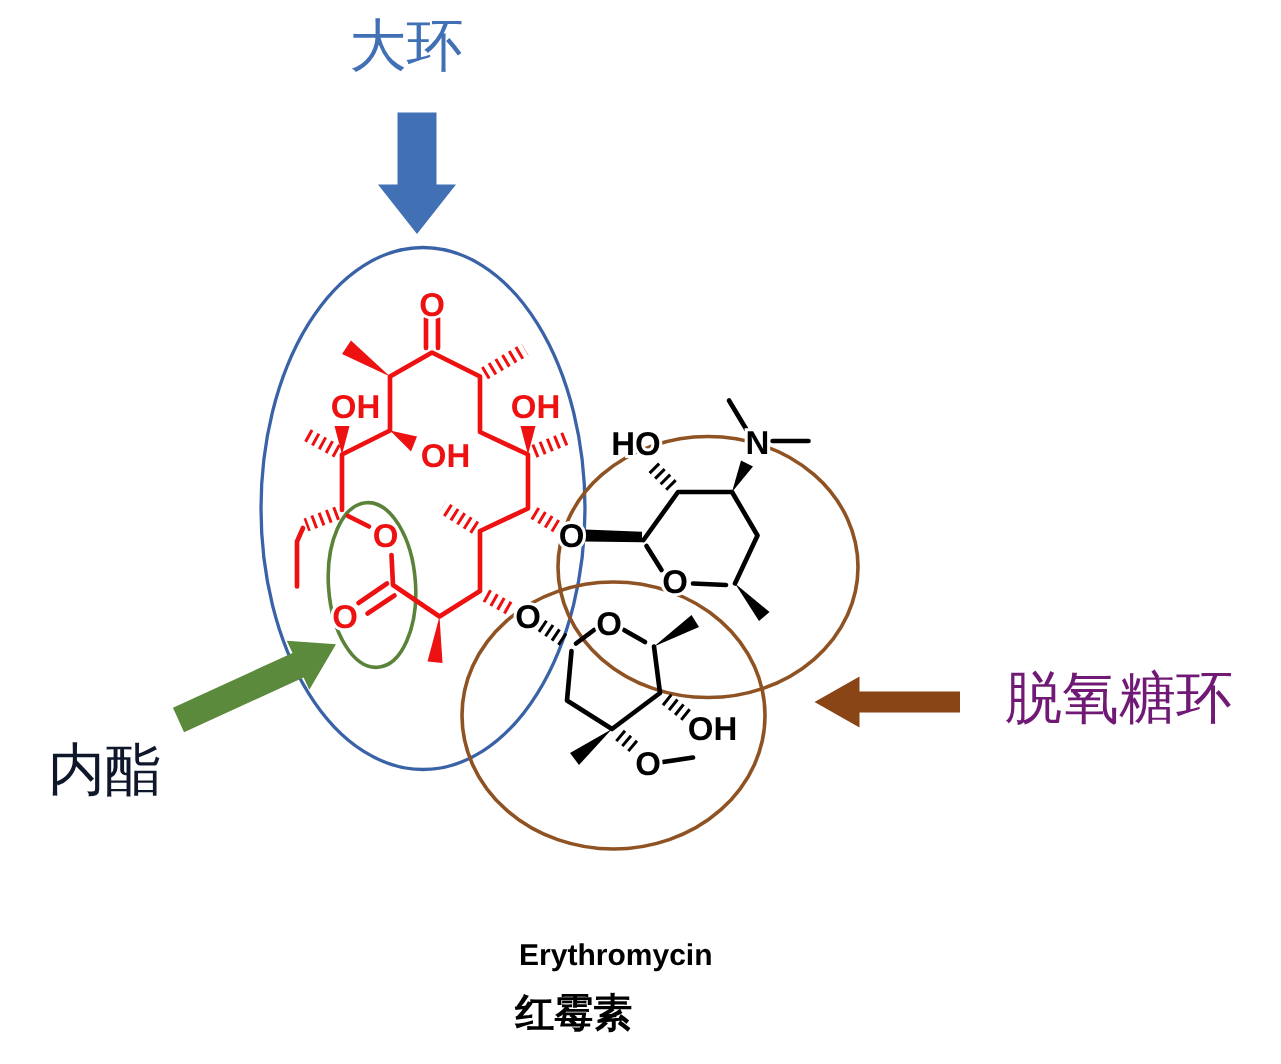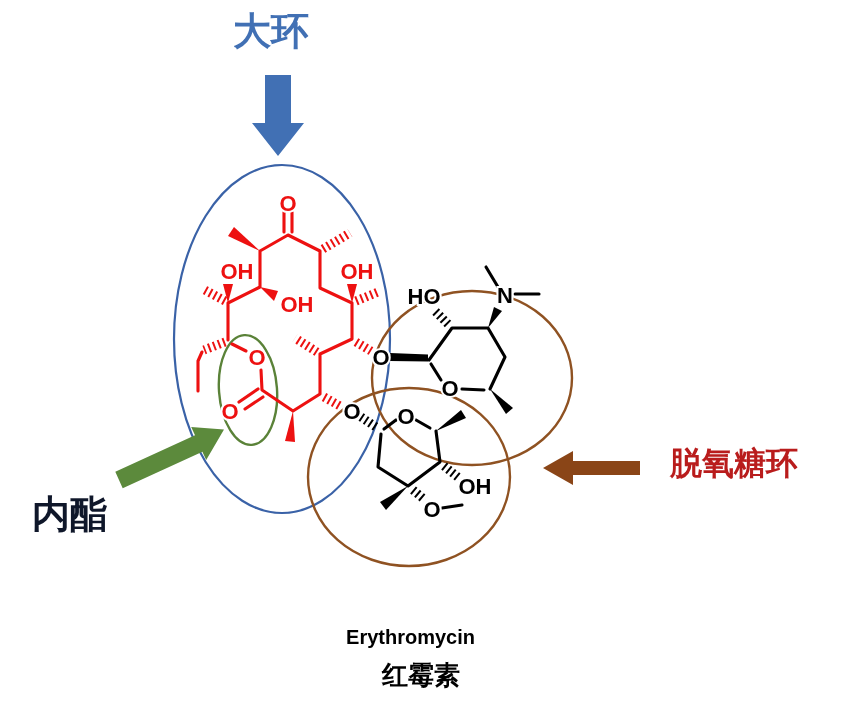--- a/index.html
+++ b/index.html
@@ -1,25 +1,25 @@
 <!DOCTYPE html>
 <html><head>
 <meta charset="utf-8">
 <style>
   html,body{margin:0;padding:0;background:#ffffff;}
   .stage{position:relative;width:854px;height:709px;background:#ffffff;
          font-family:"Liberation Sans",sans-serif;overflow:hidden;}
   .stage svg{position:absolute;left:0;top:0;}
-  .annot{position:absolute;font-weight:bold;white-space:nowrap;line-height:1.05;}
+  .annot{position:absolute;font-weight:normal;white-space:nowrap;line-height:1.05;}
   .annot-macro{left:233px;top:12px;font-size:38px;color:#4170B4;}
   .annot-lactone{left:32px;top:495px;font-size:38px;color:#0f172a;}
-  .annot-sugar{left:670px;top:447px;font-size:32px;color:#b91c1c;}
+  .annot-sugar{left:670px;top:447px;font-size:38px;color:#701a75;}
   .cap-en{position:absolute;left:305px;top:626px;width:170px;text-align:right;
           font-size:20px;font-weight:bold;color:#000;}
-  .cap-zh{position:absolute;left:305px;top:658px;width:155px;text-align:right;
+  .cap-zh{position:absolute;left:305px;top:658px;width:155px;text-align:center;
           font-size:26px;font-weight:bold;color:#000;}
   .bond{stroke:#ED1111;stroke-width:3.1;fill:none;stroke-linecap:round;stroke-linejoin:round;}
   .bondk{stroke:#000000;stroke-width:3.1;fill:none;stroke-linecap:round;stroke-linejoin:round;}
   .rhash{stroke:#ED1111;stroke-width:9;fill:none;stroke-dasharray:2 3.2;stroke-linecap:butt;}
   .khash{stroke:#000000;stroke-width:9;fill:none;stroke-dasharray:2 3.2;stroke-linecap:butt;}
   .rwedge{fill:#ED1111;stroke:none;}
   .kwedge{fill:#000000;stroke:none;}
   .alabel{font-family:"Liberation Sans",sans-serif;font-size:22px;font-weight:bold;
           text-anchor:middle;paint-order:stroke;stroke:#ffffff;stroke-width:4px;}
   .rl{fill:#ED1111;}

